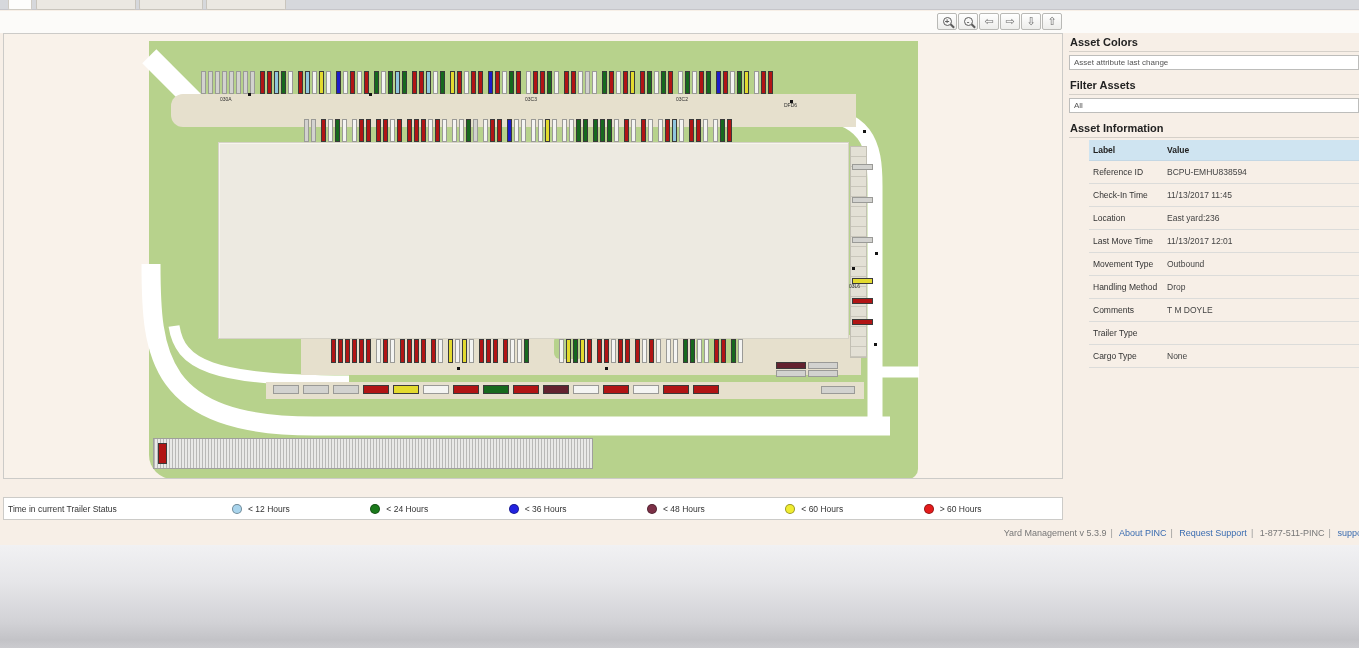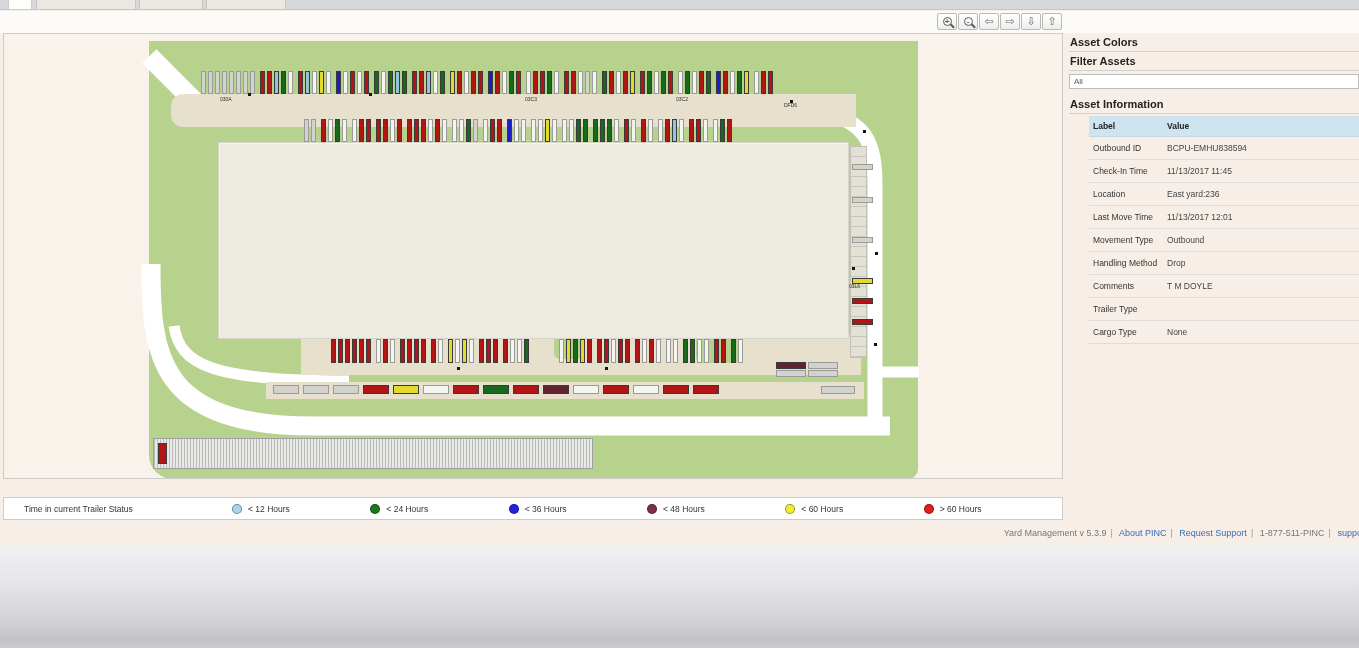--- a/index.html
+++ b/index.html
@@ -43,21 +43,21 @@
   #panel { position:absolute; left:1069px; top:33px; width:290px; }
   .ptitle { font-size:11px; font-weight:bold; color:#222; padding:3px 0 3px 1px; border-bottom:1px solid #d5d0c9; }
   .pselect { margin:3px 0 6px 0; height:15px; background:#ffffff; border:1px solid #bdbdbb; font-size:8px; color:#555; line-height:13px; padding-left:4px; }
   #asset-table { width:100%; border-collapse:collapse; margin-top:2px;margin-left:20px; }
   #asset-table th { background:#cfe4f1; font-size:8.5px; text-align:left; color:#222; padding:5px 4px; border-bottom:1px solid #c4d7e4; font-weight:bold; }
   #asset-table td { font-size:8.5px; color:#444; padding:6px 4px; border-bottom:1px solid #dcdcda; height:22px; }
   #asset-table td.lbl { width:74px; color:#333; }
 
   
   #legend { position:absolute; left:3px; top:497px; width:1060px; height:23px; background:#ffffff; border:1px solid #cccbc8; display:flex; align-items:center; }
-  #legend-title { width:228px; padding-left:20px; font-size:8.5px; color:#333; }
+  #legend-title { width:228px; padding-left:4px; font-size:8.5px; color:#333; }
   .litem { flex:1; display:flex; align-items:center; gap:6px; font-size:8.5px; color:#333; }
   .lswatch { width:10px; height:10px; border-radius:50%; border:1px solid rgba(0,0,0,.35); }
 
   
   #footer { position:absolute; top:528px; left:0; width:1362px; text-align:right; font-size:9px; color:#777; white-space:nowrap; }
   #footer a { color:#3a6cb0; text-decoration:none; }
   .fsep { color:#999; padding:0 4px; }
 
   
   #graybar { position:absolute; top:545px; left:0; width:1359px; height:103px;
@@ -348,33 +348,34 @@
         <span class="dot" style="left: 871px; top: 218px;"></span>
         <span class="dot" style="left: 848px; top: 233px;"></span>
         <span class="dot" style="left: 870px; top: 309px;"></span>
         <span class="dot" style="left: 601px; top: 333px;"></span>
         <span class="dot" style="left: 453px; top: 333px;"></span>
       </div>
   </div>
 
   <div id="panel">
     <div class="ptitle">Asset Colors</div>
+    <div class="pselect">Asset attribute last change</div>
     <div class="ptitle">Filter Assets</div>
     <div class="pselect">All</div>
     <div class="ptitle">Asset Information</div>
     <table id="asset-table">
       <thead>
           <tr>
             <th>Label</th>
             <th>Value</th>
           </tr>
         </thead>
       <tbody>
           <tr>
-            <td class="lbl">Outbound ID</td>
+            <td class="lbl">Reference ID</td>
             <td>BCPU-EMHU838594</td>
           </tr>
           <tr>
             <td class="lbl">Check-In Time</td>
             <td>11/13/2017 11:45</td>
           </tr>
           <tr>
             <td class="lbl">Location</td>
             <td>East yard:236</td>
           </tr>

